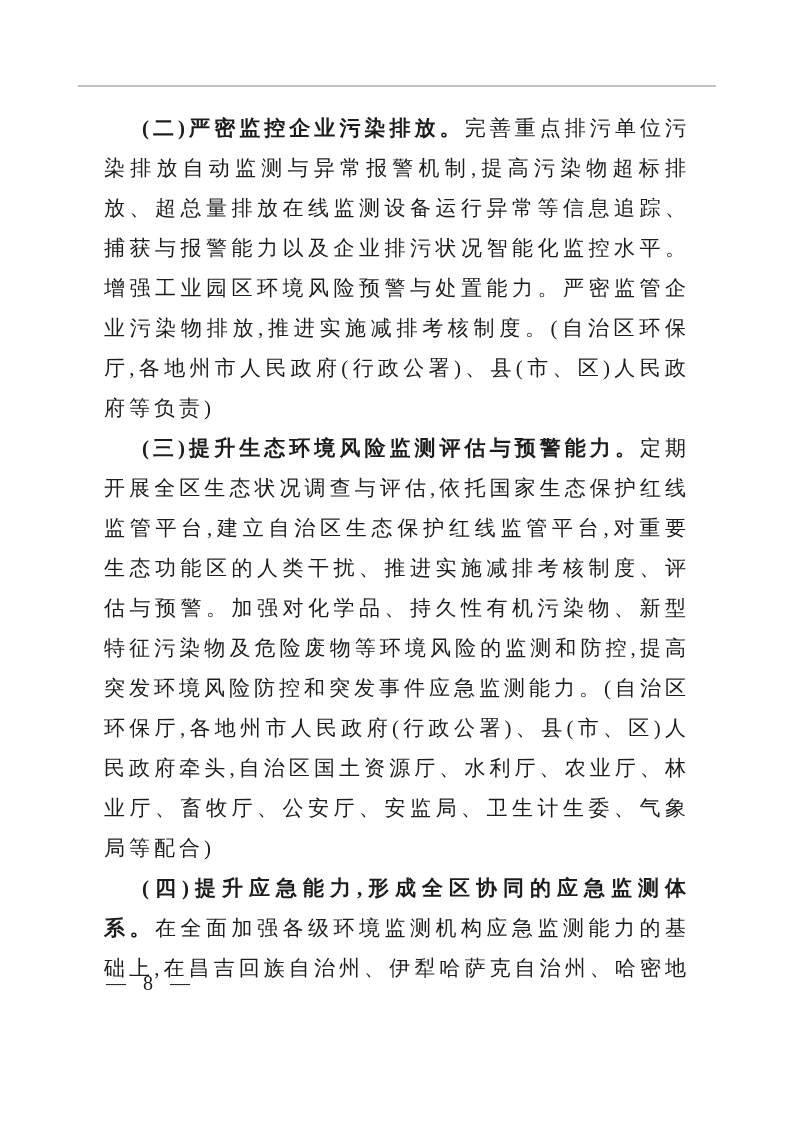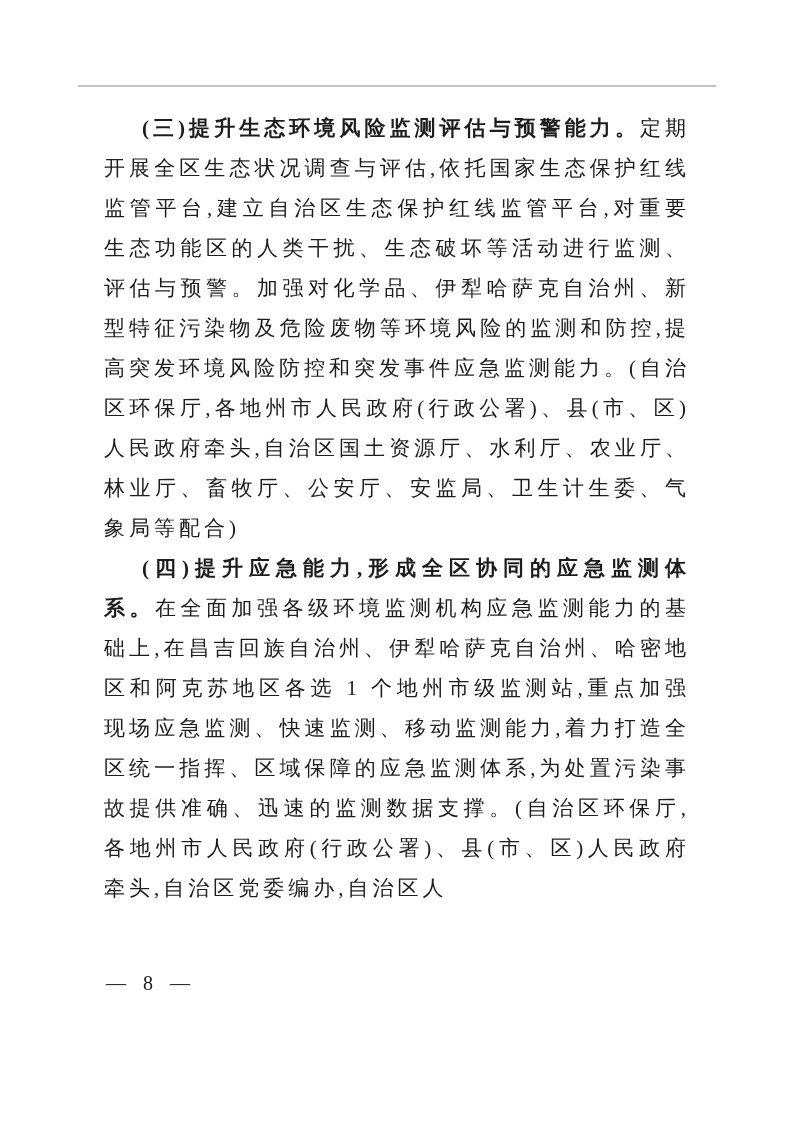--- a/index.html
+++ b/index.html
@@ -58,22 +58,23 @@
 </style>
 </head>
 <body>
 
 <div class="page">
 
   <div class="top-rule"></div>
 
   <main class="content">
 
+    <p class="para"><span class="lead">(二)严密监控企业污染排放。</span><span>完善重点排污单位污染排放自动监测与异常报警机制,提高污染物超标排放、超总量排放在线监测设备运行异常等信息追踪、捕获与报警能力以及企业排污状况智能化监控水平。增强工业园区环境风险预警与处置能力。严密监管企业污染物排放,推进实施减排考核制度。(自治区环保厅,各地州市人民政府(行政公署)、县(市、区)人民政府等负责)</span></p>
 
-    <p class="para"><span class="lead">(三)提升生态环境风险监测评估与预警能力。</span><span>定期开展全区生态状况调查与评估,依托国家生态保护红线监管平台,建立自治区生态保护红线监管平台,对重要生态功能区的人类干扰、生态破坏等活动进行监测、评估与预警。加强对化学品、伊犁哈萨克自治州、新型特征污染物及危险废物等环境风险的监测和防控,提高突发环境风险防控和突发事件应急监测能力。(自治区环保厅,各地州市人民政府(行政公署)、县(市、区)人民政府牵头,自治区国土资源厅、水利厅、农业厅、林业厅、畜牧厅、公安厅、安监局、卫生计生委、气象局等配合)</span></p>
+    <p class="para"><span class="lead">(三)提升生态环境风险监测评估与预警能力。</span><span>定期开展全区生态状况调查与评估,依托国家生态保护红线监管平台,建立自治区生态保护红线监管平台,对重要生态功能区的人类干扰、推进实施减排考核制度、评估与预警。加强对化学品、持久性有机污染物、新型特征污染物及危险废物等环境风险的监测和防控,提高突发环境风险防控和突发事件应急监测能力。(自治区环保厅,各地州市人民政府(行政公署)、县(市、区)人民政府牵头,自治区国土资源厅、水利厅、农业厅、林业厅、畜牧厅、公安厅、安监局、卫生计生委、气象局等配合)</span></p>
 
     <p class="para"><span class="lead">(四)提升应急能力,形成全区协同的应急监测体系。</span><span>在全面加强各级环境监测机构应急监测能力的基础上,在昌吉回族自治州、伊犁哈萨克自治州、哈密地区和阿克苏地区各选 1 个地州市级监测站,重点加强现场应急监测、快速监测、移动监测能力,着力打造全区统一指挥、区域保障的应急监测体系,为处置污染事故提供准确、迅速的监测数据支撑。(自治区环保厅,各地州市人民政府(行政公署)、县(市、区)人民政府牵头,自治区党委编办,自治区人</span></p>
 
   </main>
 
   <div class="page-number">— 8 —</div>
 
 </div>
 
 </body></html>

